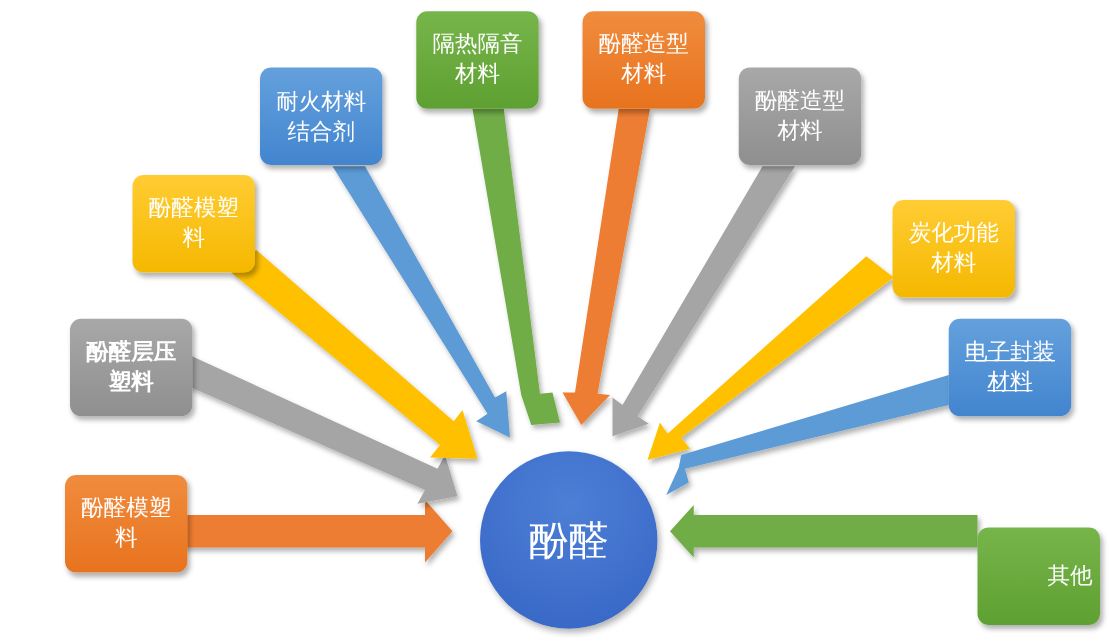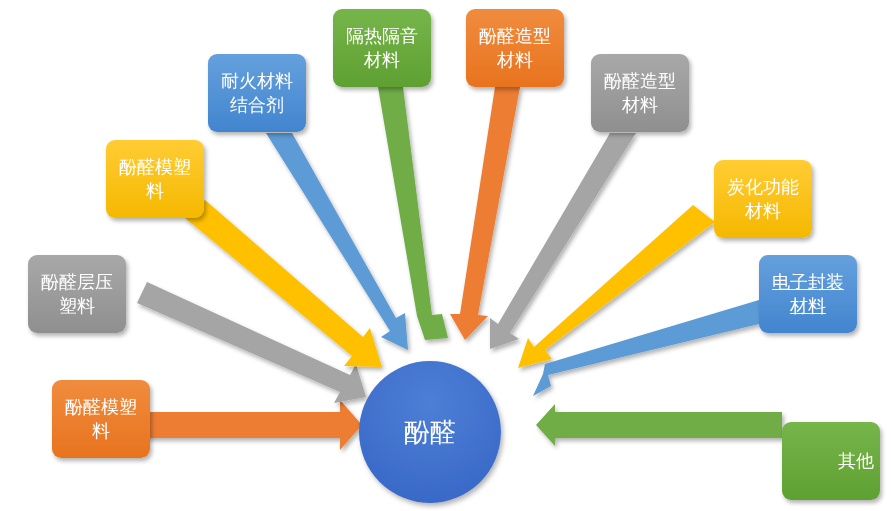--- a/index.html
+++ b/index.html
@@ -4,21 +4,21 @@
 <style>
   html,body{margin:0;padding:0;background:#fff;}
   body{width:891px;height:511px;position:relative;overflow:hidden;font-family:"DejaVu Sans",sans-serif;}
   svg.arrows{position:absolute;left:0;top:0;}
   .box{position:absolute;width:98px;height:78px;border-radius:9px;display:flex;align-items:center;justify-content:flex-end;text-align:center;color:#fff;font-size:18px;line-height:24px;box-shadow:2px 3px 4px rgba(0,0,0,0.3);padding:0 6px;box-sizing:border-box;}
   .green{background:linear-gradient(#76b54a,#5fa032);}
   .orange{background:linear-gradient(#f08c3e,#e8731e);}
   .blue{background:linear-gradient(#64a0dc,#4285cf);}
   .gray{background:linear-gradient(#a8a8a8,#8f8f8f);}
   .yellow{background:linear-gradient(#ffcc33,#f5b800);}
-  .hub{position:absolute;left:359px;top:361px;width:142px;height:142px;border-radius:50%;background:radial-gradient(circle at 50% 30%,#4d7fd6,#3564c4);color:#fff;display:flex;align-items:center;justify-content:center;text-align:center;font-size:26px;line-height:44px;box-shadow:2px 3px 5px rgba(0,0,0,0.3);}
+  .hub{position:absolute;left:384px;top:361px;width:142px;height:142px;border-radius:50%;background:radial-gradient(circle at 50% 30%,#4d7fd6,#3564c4);color:#fff;display:flex;align-items:center;justify-content:center;text-align:center;font-size:32px;line-height:44px;box-shadow:2px 3px 5px rgba(0,0,0,0.3);}
 </style>
 </head>
 <body>
 
 <svg class="arrows" width="891" height="511">
   <defs>
     <filter id="sh" x="-10%" y="-10%" width="120%" height="120%">
         <feDropShadow dx="2" dy="3" stdDeviation="2" flood-opacity="0.3"></feDropShadow>
       </filter>
   </defs>
@@ -52,21 +52,21 @@
       <polygon points="759,300 759,324 548,375 551,386 533,396 543,374 545,364" fill="#5b9bd5"></polygon>
     </g>
   <g filter="url(#sh)">
       <polygon points="782,412 782,438 555,438 555,446 536,425 555,404 555,412" fill="#70ad47"></polygon>
     </g>
 </svg>
 
 <div class="box orange" style="left:16px;top:380px;margin-left:36px;">
     <span>酚醛模塑料</span>
   </div>
-<div class="box gray" style="left:28px;top:255px;">
+<div class="box gray" style="left:56px;top:255px;font-weight:bold;">
     <span>酚醛层压塑料</span>
   </div>
 <div class="box yellow" style="left:106px;top:140px;">
     <span>酚醛模塑料</span>
   </div>
 <div class="box blue" style="left:208px;top:54px;font-family:Liberation Serif, serif;">
     <span>耐火材料结合剂</span>
   </div>
 <div class="box green" style="left:333px;top:9px;">
     <span>隔热隔音材料</span>

